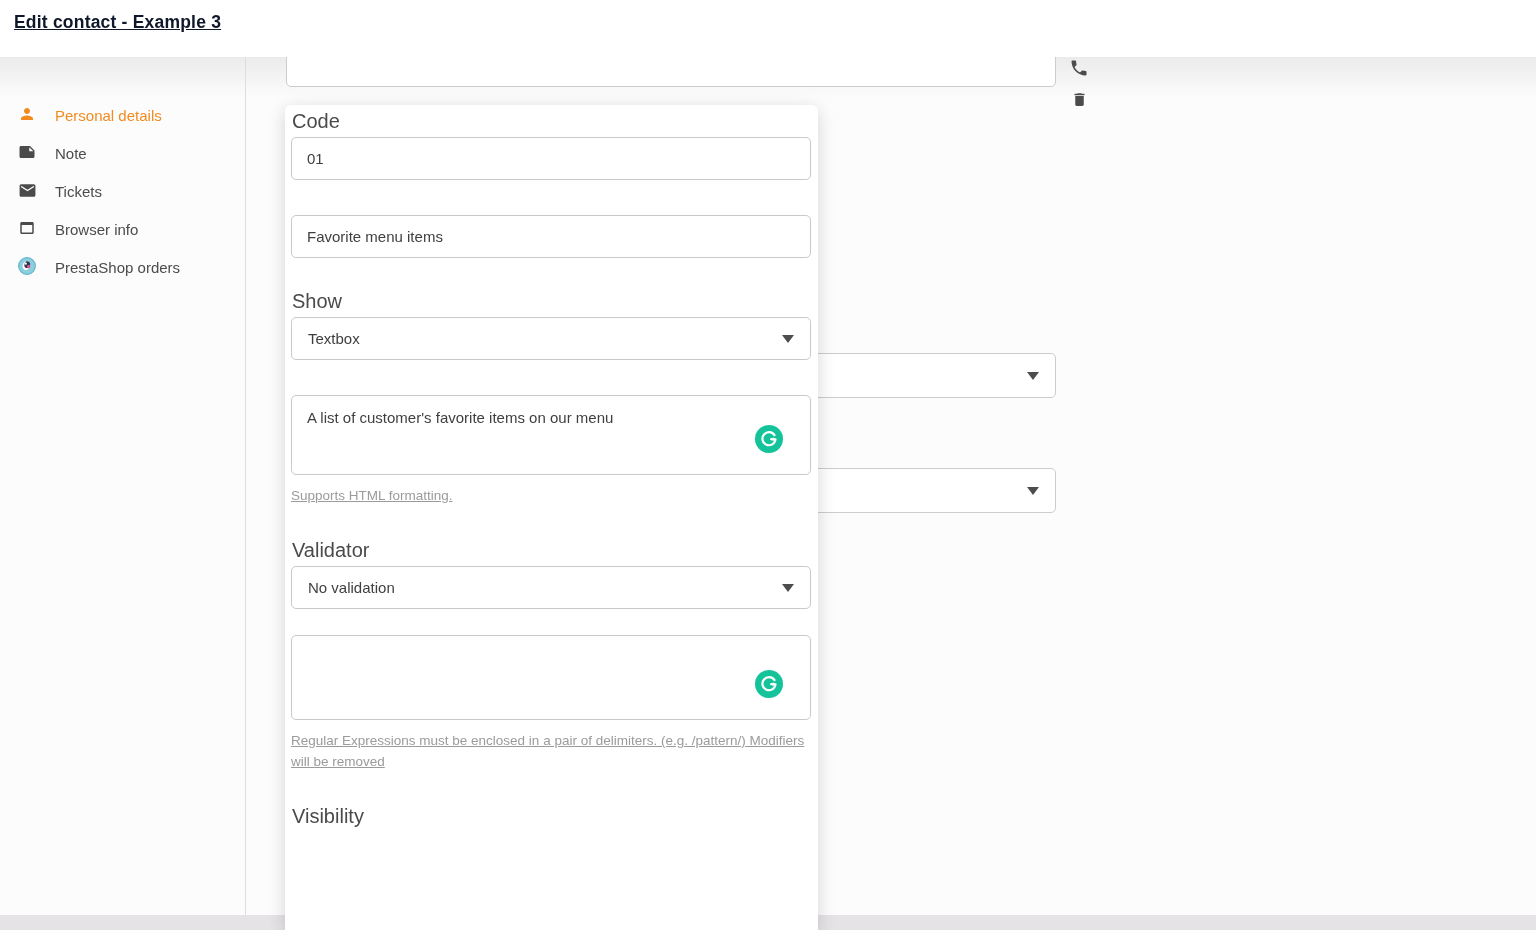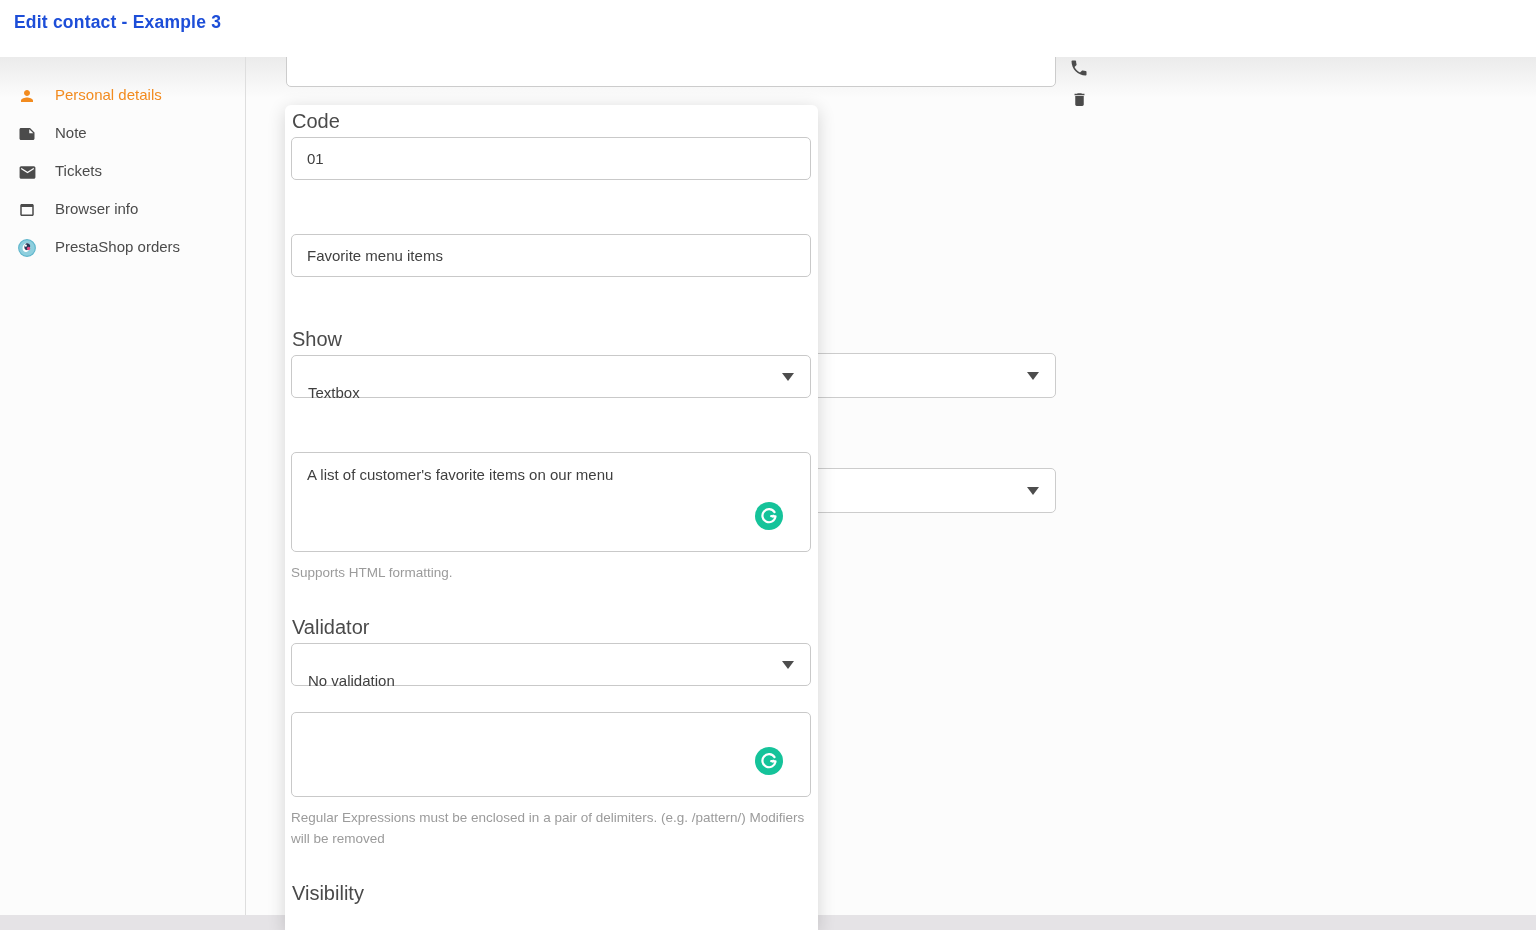--- a/index.html
+++ b/index.html
@@ -3,32 +3,32 @@
 <meta charset="utf-8">
 <style>
   * { margin:0; padding:0; box-sizing:border-box; }
   html,body { width:1536px; height:930px; overflow:hidden;
     font-family:"Liberation Sans", sans-serif; background:#fcfcfc; }
 
   
   .app-header { position:absolute; left:0; top:0; width:1536px; height:57px;
     background:#ffffff; z-index:5; }
   .app-title { position:absolute; left:14px; top:12px; font-size:17.5px;
-    font-weight:bold; color:#1d4ed8; letter-spacing:.2px; }
+    font-weight:bold; color:#0f172a; letter-spacing:.2px;text-decoration:underline; }
 
   
   .top-shade { position:absolute; left:0; top:57px; width:1536px; height:48px;
     background:linear-gradient(180deg, #ebebeb 0%, rgba(252,252,252,0) 85%);
     z-index:1; pointer-events:none; }
 
   
   .sidebar { position:absolute; left:0; top:57px; width:246px; height:858px;
     border-right:1px solid #dedede; z-index:1; background:transparent; }
   .side-list { position:absolute; left:0; top:29px; width:100%; }
-  .side-item { display:flex; align-items:flex-start; height:38px; padding-left:17px;
+  .side-item { display:flex; align-items:flex-end; height:38px; padding-left:17px;
     cursor:pointer; }
   .side-icon { width:20px; height:20px; display:flex; align-items:center;
     justify-content:center; flex:0 0 20px; }
   .side-label { margin-left:18px; font-size:15px; color:#4b4b4b; }
   .side-item.active .side-label { color:#F28B1F; }
 
   
   .bg-ctl { position:absolute; background:#fff; border:1px solid #cccccc;
     border-radius:5px; z-index:2; }
   .bg-top-input { left:286px; top:30px; width:770px; height:57px; }
@@ -48,29 +48,29 @@
   
   .panel { position:absolute; left:285px; top:105px; width:533px; height:825px;
     background:#ffffff; border-radius:6px 6px 0 0;
     box-shadow:0 4px 18px rgba(0,0,0,0.16); z-index:10;
     padding:8px 7px 0 6px; }
   .f-label { font-size:20px; color:#4a4a4a; margin:0 0 7px 1px; line-height:17px; }
   .f-input, .f-select, .f-area {
     width:100%; border:1px solid #c9c9c9; border-radius:5px; background:#fff;
     font-family:"Liberation Sans", sans-serif; font-size:15px; color:#3f3f3f; }
   .f-input { height:43px; padding:0 15px; outline:none; }
-  .f-select { position:relative; height:43px; line-height:41px; padding:16px 40px 0 16px;
+  .f-select { position:relative; height:43px; line-height:41px; padding:0 40px 0 16px;
     cursor:pointer; }
   .f-area { display:block; resize:none; padding:12px 60px 10px 15px; outline:none;
     line-height:20px; }
   .area-wrap { position:relative; }
   .gram { position:absolute; right:28px; bottom:22px; width:28px; height:28px;
     cursor:pointer; line-height:0; }
-  .hint { font-size:13.5px; color:#9b9b9b; line-height:21px; margin-top:10px; }
-  .gap-lg { margin-bottom:54px; }
+  .hint { font-size:13.5px; color:#9b9b9b; line-height:21px; margin-top:10px;text-decoration:underline; }
+  .gap-lg { margin-bottom:35px; }
   .gap-hint { margin-bottom:36px; }
   .gap-sm { margin-bottom:26px; }
 </style>
 </head>
 <body>
 
 <div class="app-header">
   <div class="app-title">Edit contact - Example 3</div>
 </div>
 <div class="top-shade"></div>
@@ -159,21 +159,21 @@
 
   <input class="f-input gap-lg" value="Favorite menu items" style="">
 
   <div class="f-label">Show</div>
   <div class="f-select gap-lg">
     <span>Textbox</span>
     <span class="chev"></span>
   </div>
 
   <div class="area-wrap">
-    <textarea class="f-area" style="height: 100px;">A list of customer's favorite items on our menu</textarea>
+    <textarea class="f-area" style="height: 80px;">A list of customer's favorite items on our menu</textarea>
     <span class="gram">
       <svg width="28" height="28" viewBox="0 0 24 24">
         <circle cx="12" cy="12" r="12" fill="#15C39A"></circle>
         <path d="M16.7 8.7 A5.6 5.6 0 1 0 17.55 12.4 L13.9 12.15" fill="none" stroke="#ffffff" stroke-width="1.9" stroke-linecap="round" stroke-linejoin="round"></path>
         <path d="M15.4 10.6 l2.15 1.8 -2.9 1.2z" fill="#ffffff"></path>
       </svg>
     </span>
   </div>
   <div class="hint gap-hint">Supports HTML formatting.</div>
 

